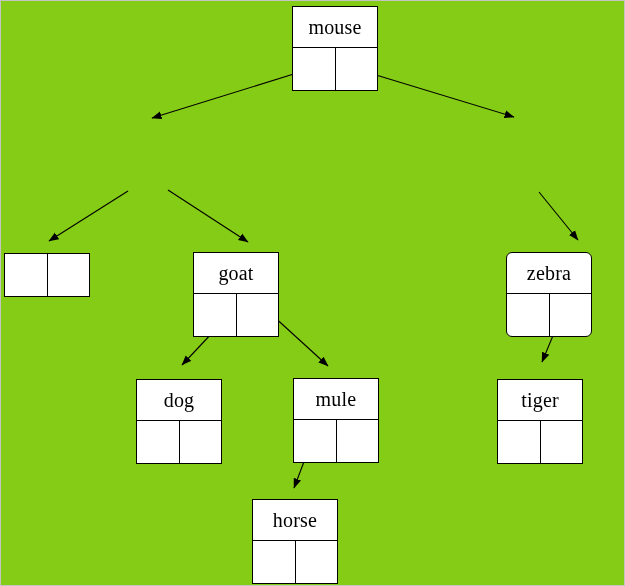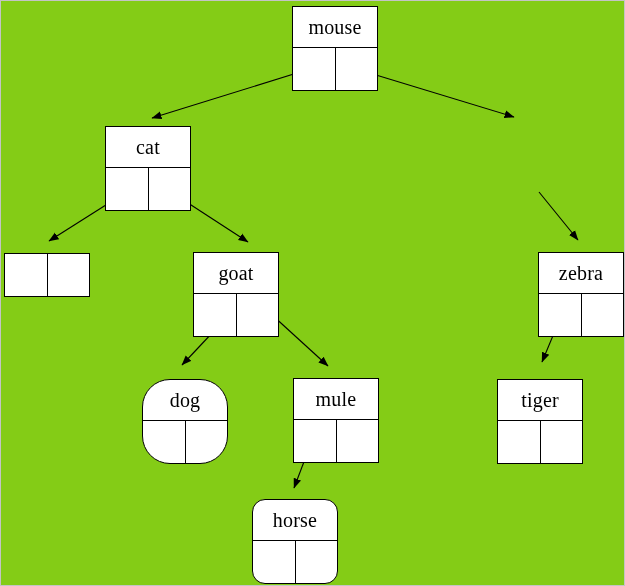--- a/index.html
+++ b/index.html
@@ -64,53 +64,46 @@
   </svg>
 
   <div class="node" style="left:291px; top:5px;">
     <div class="label">mouse</div>
     <div class="cells">
       <div class="cell left"></div>
       <div class="cell right"></div>
     </div>
   </div>
 
-  <div class="node" style="left:104px; top:125px;">
-    <div class="label">cat</div>
-    <div class="cells">
-      <div class="cell left"></div>
-      <div class="cell right"></div>
-    </div>
-  </div>
 
 
   <div class="node" style="left:3px; top:252px;">
     <div class="cells">
       <div class="cell left"></div>
       <div class="cell right"></div>
     </div>
   </div>
 
   <div class="node" style="left:192px; top:251px;">
     <div class="label">goat</div>
     <div class="cells">
       <div class="cell left"></div>
       <div class="cell right"></div>
     </div>
   </div>
 
-  <div class="node" style="left:537px; top:251px;">
+  <div class="node" style="left:505px; top:251px;border-radius:6px;">
     <div class="label">zebra</div>
     <div class="cells">
       <div class="cell left"></div>
       <div class="cell right"></div>
     </div>
   </div>
 
-  <div class="node" style="left:141px; top:378px;border-radius:28px;">
+  <div class="node" style="left:135px; top:378px;">
     <div class="label">dog</div>
     <div class="cells">
       <div class="cell left"></div>
       <div class="cell right"></div>
     </div>
   </div>
 
   <div class="node" style="left:292px; top:377px;">
     <div class="label">mule</div>
     <div class="cells">
@@ -120,21 +113,21 @@
   </div>
 
   <div class="node" style="left:496px; top:378px;">
     <div class="label">tiger</div>
     <div class="cells">
       <div class="cell left"></div>
       <div class="cell right"></div>
     </div>
   </div>
 
-  <div class="node" style="left:251px; top:498px;border-radius:13px;">
+  <div class="node" style="left:251px; top:498px;">
     <div class="label">horse</div>
     <div class="cells">
       <div class="cell left"></div>
       <div class="cell right"></div>
     </div>
   </div>
 
 </div>
 
 </body></html>

